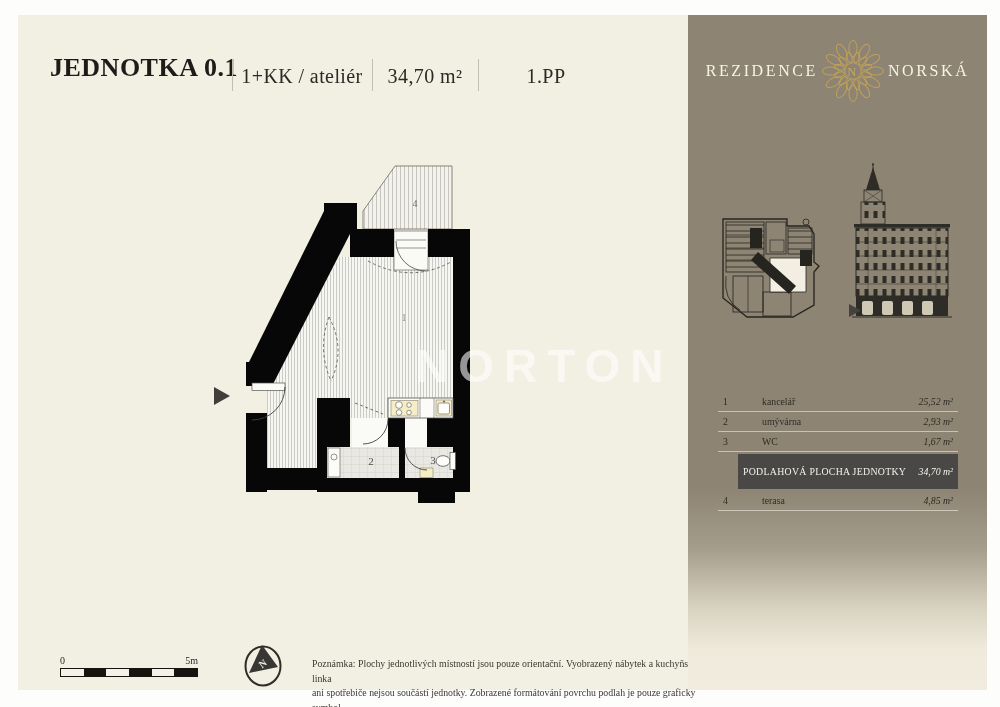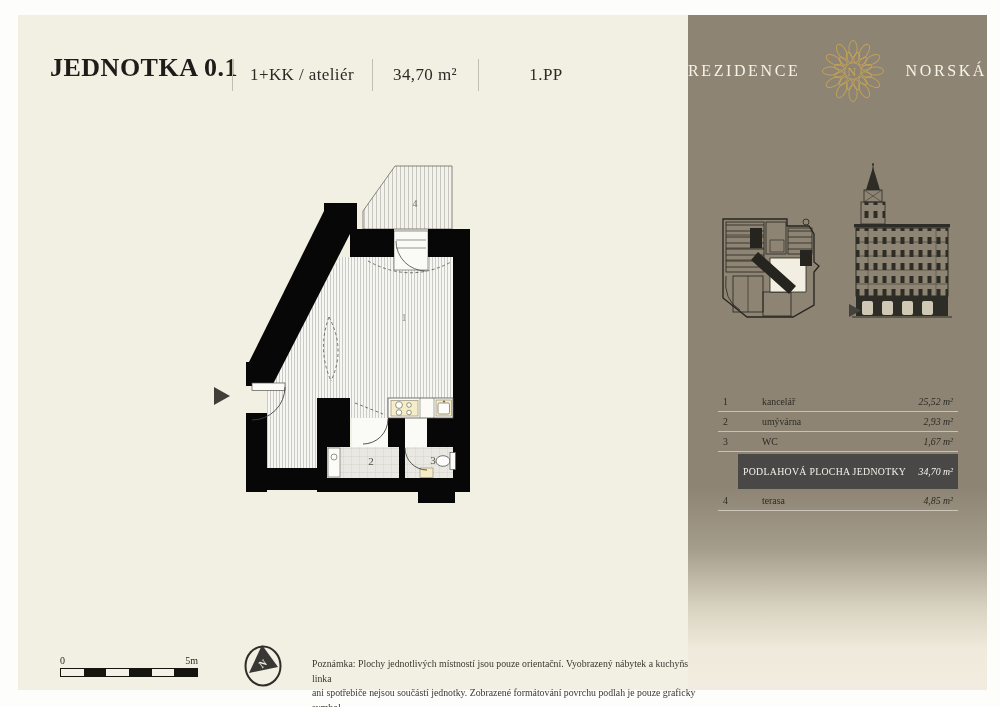--- a/index.html
+++ b/index.html
@@ -5,35 +5,35 @@
   html,body{margin:0;padding:0;}
   body{background:#fdfdfc;font-family:"Liberation Serif","DejaVu Serif",serif;}
   .page{position:relative;width:1000px;height:707px;background:#fdfdfc;overflow:hidden;}
   .card{position:absolute;left:18px;top:15px;width:969px;height:675px;display:flex;}
   .main{position:relative;width:670px;height:675px;background:#f2efe3;}
   .sidebar{position:relative;width:299px;height:675px;
     background:linear-gradient(180deg,#8d8473 0%,#8d8473 70%,#a59d8b 79%,#d9d3c1 88%,#efeadb 94%,#f1ecdf 100%);}
   
   .title{position:absolute;left:32px;top:38px;font-size:26px;font-weight:bold;color:#1d1c18;letter-spacing:.5px;}
   .hdiv{position:absolute;top:44px;width:1px;height:32px;background:#c3bfae;}
-  .hitem{position:absolute;top:50px;font-size:17px;color:#2b2a25;text-align:center;letter-spacing:.4px;}
+  .hitem{position:absolute;top:50px;font-size:20px;color:#2b2a25;text-align:center;letter-spacing:.4px;}
   
   .wm{position:absolute;font-family:"Liberation Sans","DejaVu Sans",sans-serif;font-weight:700;
       color:rgba(255,255,255,.58);letter-spacing:10px;font-size:46px;line-height:1;z-index:5;}
   
   .scalebar{position:absolute;left:42px;top:640px;width:138px;}
   .sb-labels{display:flex;justify-content:space-between;font-size:10px;color:#2b2a25;margin-bottom:2px;}
   .sb-bar{display:flex;height:7px;border:1px solid #15140f;background:#f4f1e6;}
   .sb-seg{flex:1;}
   .sb-seg:nth-child(even){background:#15140f;}
   .sb-seg:nth-child(odd){background:#f4f1e6;}
   
   .note{position:absolute;left:294px;top:642px;width:392px;font-size:9.8px;line-height:1.5;color:#3a372f;}
   
-  .logo{position:absolute;top:24px;left:0;right:0;display:flex;align-items:center;justify-content:space-between;gap:16px;
+  .logo{position:absolute;top:24px;left:0;right:0;display:flex;align-items:center;justify-content:center;gap:3px;
         color:#f6f3e8;font-size:16px;letter-spacing:2.6px;}
   
   .legend{position:absolute;left:30px;top:377px;width:240px;font-size:9.8px;color:#2e2c26;}
   .lrow{display:flex;align-items:center;height:19px;border-bottom:1px solid rgba(248,245,235,.55);padding:0 5px;}
   .lnum{width:26px;}
   .lname{flex:1;padding-left:13px;}
   .larea{text-align:right;font-style:italic;}
   .lrow.total-light{background:#f3f0e6;height:20px;border-bottom:none;margin-top:1px;color:#2b2923;}
   .lrow.total-dark{background:#4a4846;color:#f3f1ea;height:35px;border-bottom:none;margin-top:2px;margin-bottom:2px;margin-left:20px;}
   .llabel{flex:1;letter-spacing:.3px;}
@@ -148,20 +148,21 @@
       <polygon points="214,387 230,396 214,405" fill="#3f3e39"></polygon>
 
       <g font-family="'Liberation Serif',serif" text-anchor="middle">
         <text x="415" y="207" font-size="10" fill="#716e63">4</text>
         <text x="404" y="321" font-size="10" fill="#8f8d84">1</text>
         <text x="371" y="465" font-size="11" fill="#514e46">2</text>
         <text x="433" y="464" font-size="11" fill="#514e46">3</text>
       </g>
     </svg>
 
+    <div class="wm" style="left:397px;top:328px">NORTON</div>
 
     <div class="scalebar">
       <div class="sb-labels">
         <span>0</span>
         <span>5m</span>
       </div>
       <div class="sb-bar">
         <div class="sb-seg"></div>
             <div class="sb-seg"></div>
             <div class="sb-seg"></div>

